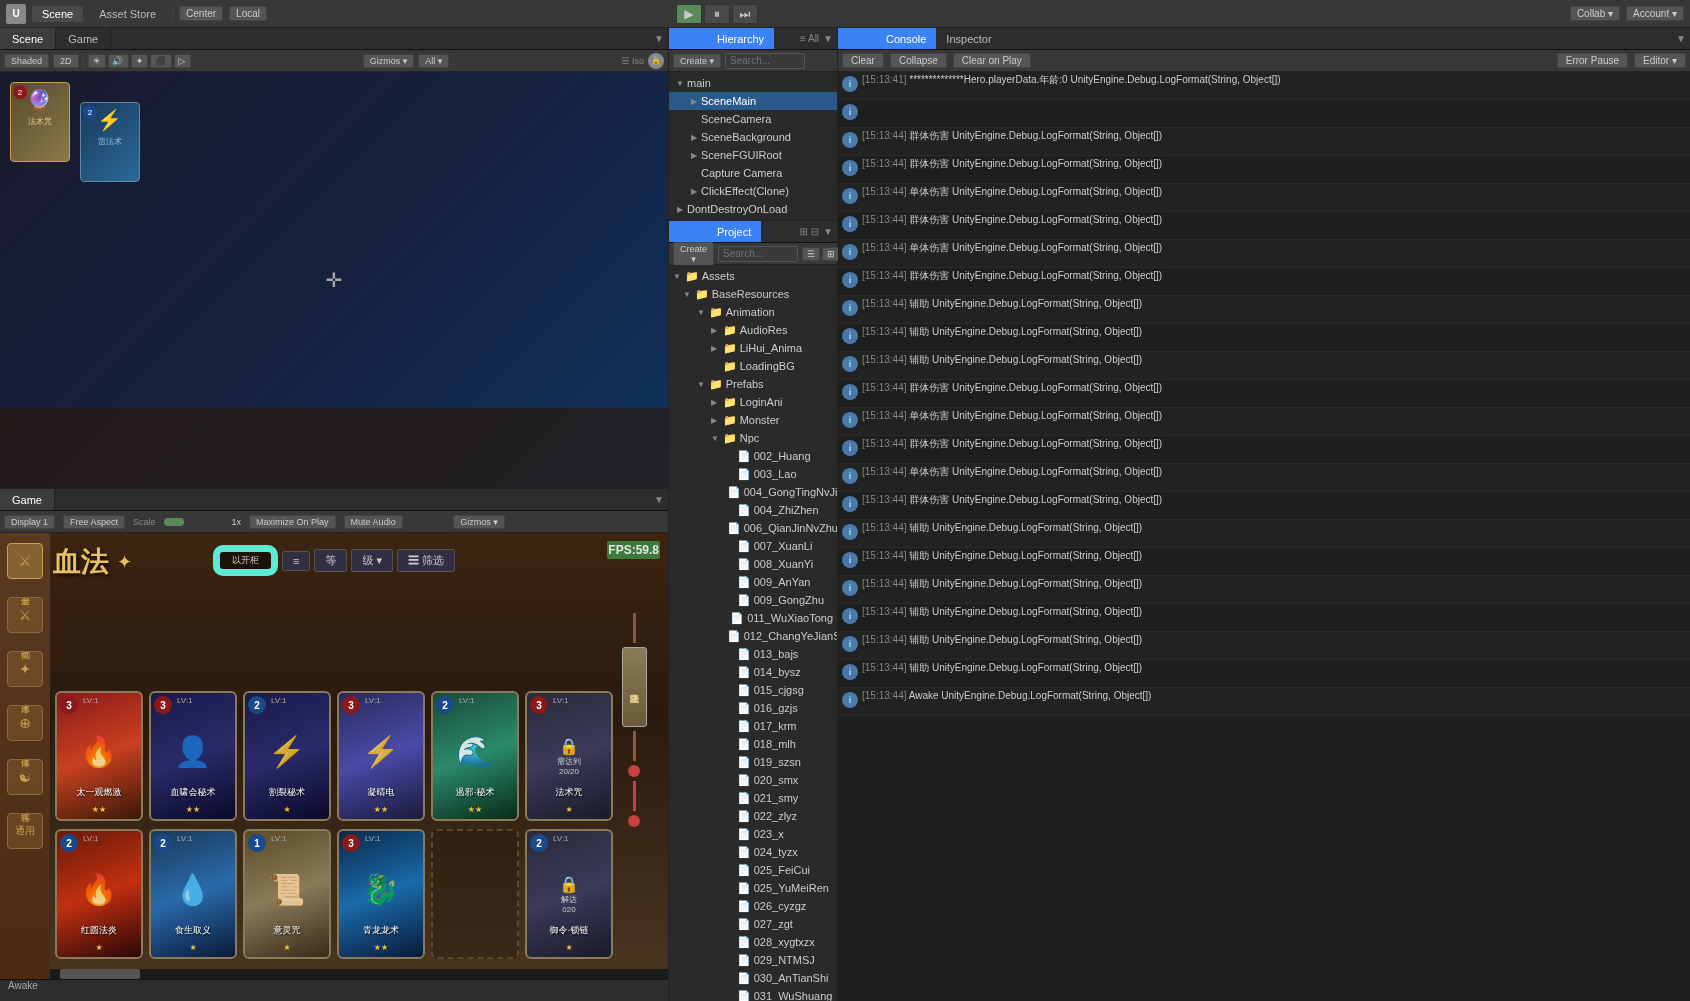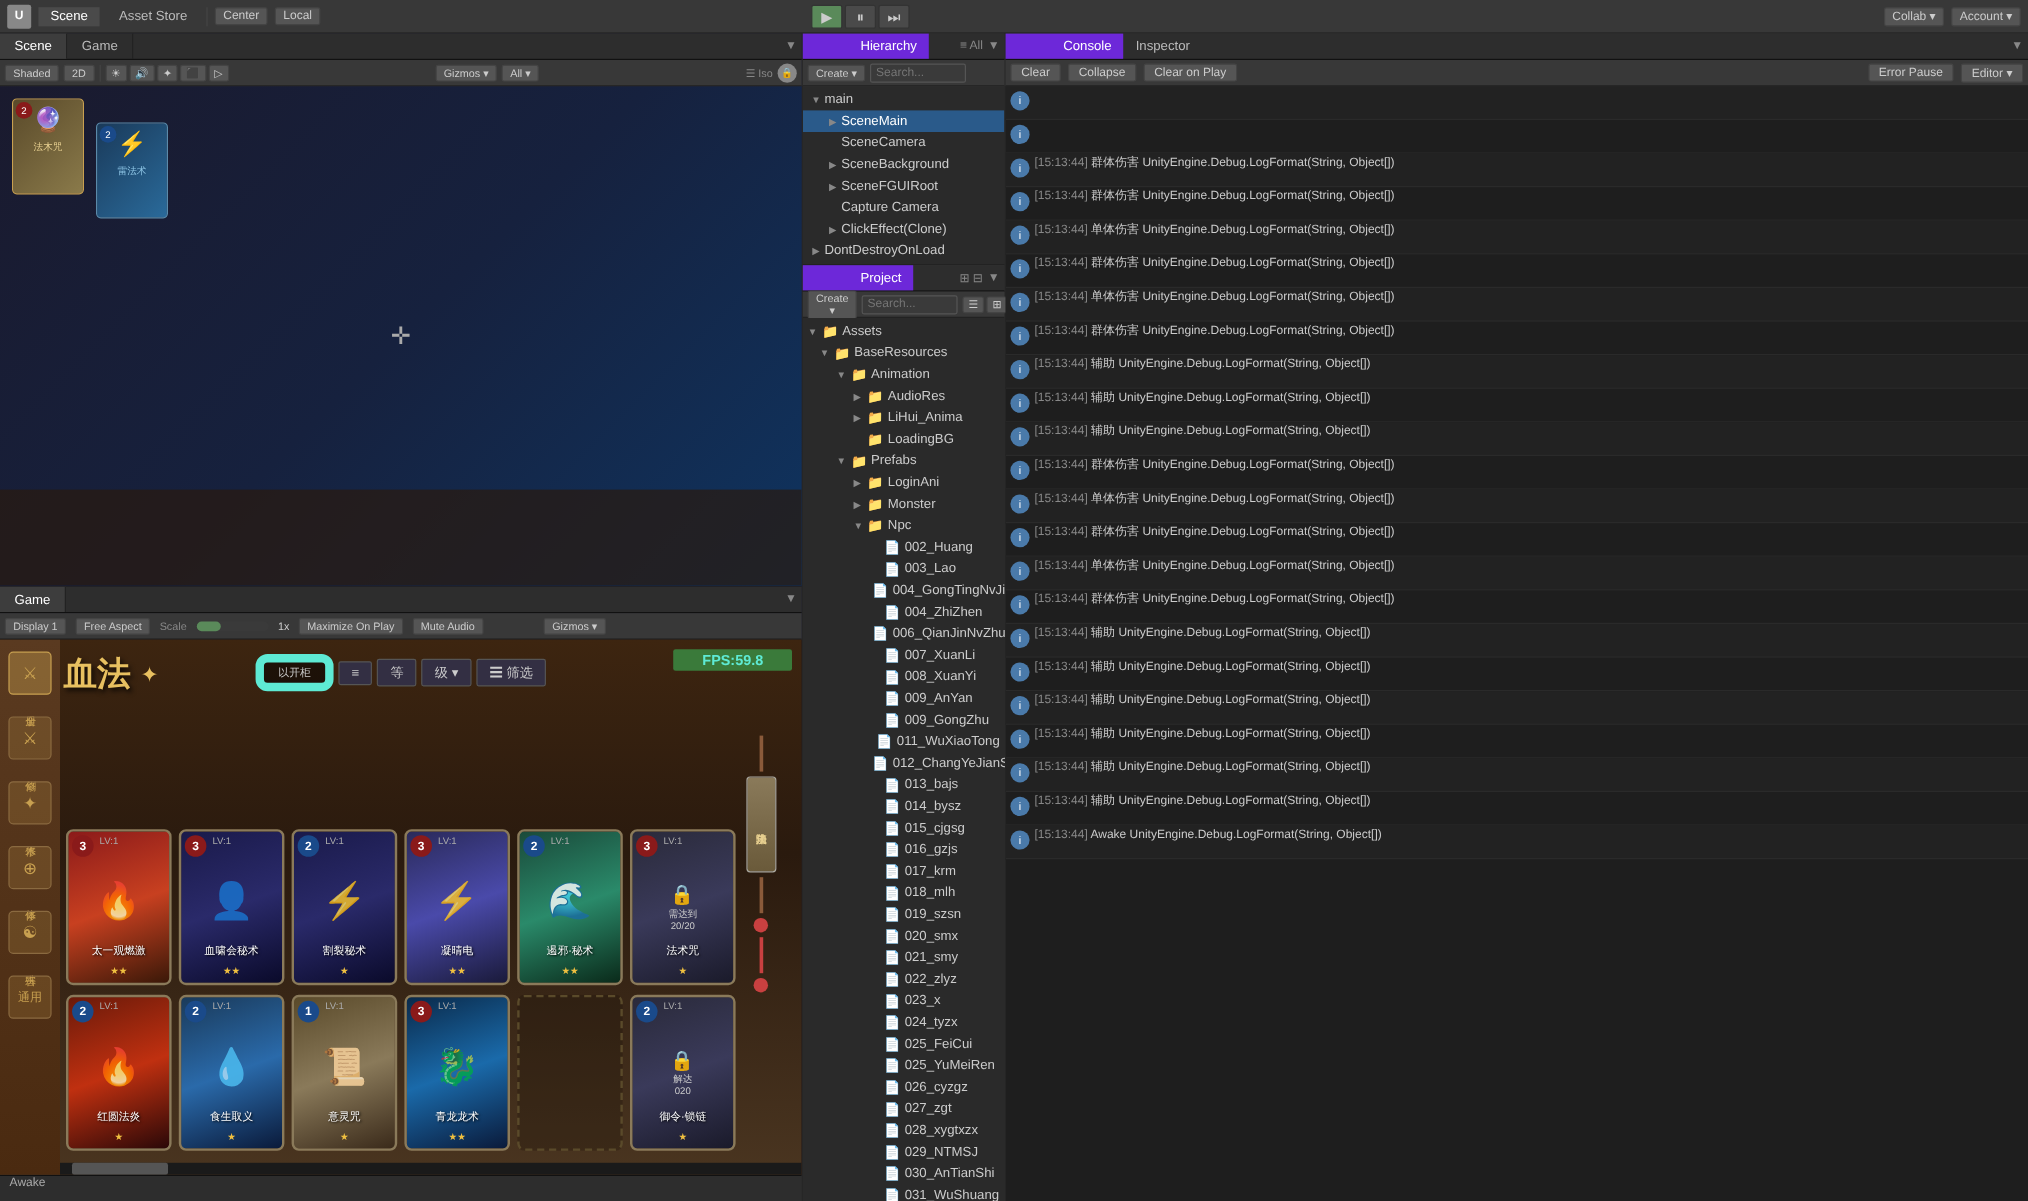--- a/index.html
+++ b/index.html
@@ -155,22 +155,22 @@
     .game-bg {
       position: absolute;
       top: 0; left: 0; right: 0; bottom: 0;
       background: linear-gradient(180deg, #3d2510 0%, #2a1a0e 40%, #4a3520 100%);
     }
     .fps-display {
       position: absolute;
       top: 8px;
       right: 8px;
       background: #3a7a3a;
-      color: #5eead4;
-      padding: 2px 24px;
+      color: #e5e5e5;
+      padding: 2px 1px;
       font-size: 12px;
       font-weight: bold;
       border-radius: 2px;
     }
     .game-title-area {
       position: absolute;
       top: 10px;
       left: 10px;
       display: flex;
       align-items: center;
@@ -374,21 +374,21 @@
     .panel-tab {
       padding: 2px 10px;
       font-size: 11px;
       cursor: pointer;
       color: #bbb;
       height: 100%;
       display: flex;
       align-items: center;
     }
     .panel-tab.active {
-      background: #6d28d9;
+      background: #3b82f6;
       color: #fff;
       padding-left: 48px;
     }
     #hierarchy-toolbar {
       display: flex;
       align-items: center;
       height: 22px;
       background: #383838;
       border-bottom: 1px solid #222;
       padding: 0 4px;
@@ -1182,20 +1182,23 @@
       <button class="console-btn">Clear</button>
       <button class="console-btn">Collapse</button>
       <button class="console-btn">Clear on Play</button>
       <button class="error-pause-btn">Error Pause</button>
       <button class="console-btn">Editor ▾</button>
     </div>
     <div id="console-content">
 
     <div class="log-entry alt">
     <div class="log-icon info">i</div>
+    <div class="log-text">
+      <span class="timestamp">[15:13:41]</span> **************Hero.playerData.年龄:0 UnityEngine.Debug.LogFormat(String, Object[])
+    </div>
   </div>
         <div class="log-entry">
     <div class="log-icon info">i</div>
   </div>
         <div class="log-entry alt">
     <div class="log-icon info">i</div>
     <div class="log-text">
       <span class="timestamp">[15:13:44]</span> 群体伤害 UnityEngine.Debug.LogFormat(String, Object[])
     </div>
   </div>

